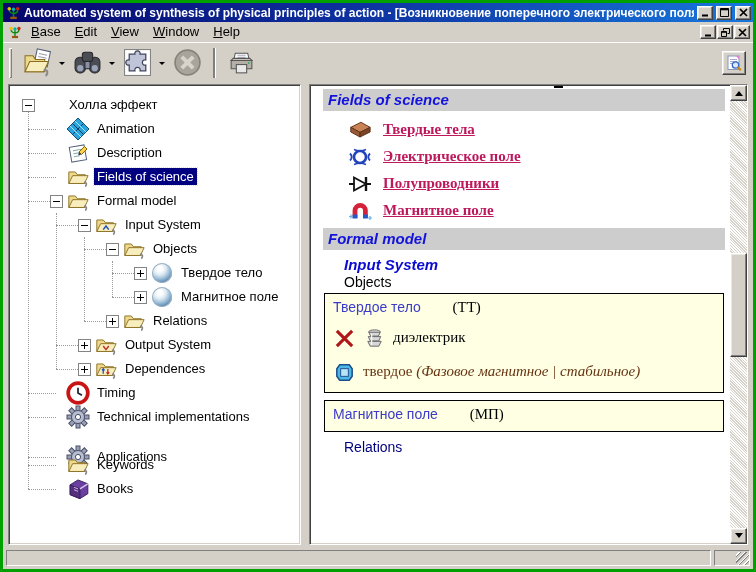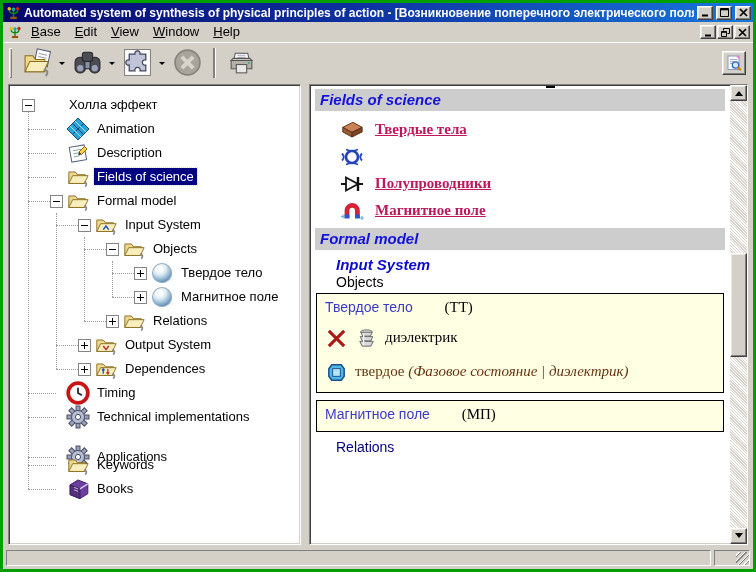--- a/index.html
+++ b/index.html
@@ -34,21 +34,21 @@
   .dd { width:12px; height:36px; display:inline-flex; align-items:center; justify-content:center; }
   .dd i { width:0; height:0; border:3.5px solid transparent; border-top-color:#000; margin-top:4px; }
   .tsep { width:2px; height:30px; background:#808080; box-shadow:1px 0 0 #fff; margin:0 7px; }
   .toolbar .right { margin-left:auto; }
   .smallbtn { width:24px; height:24px; }
 
   
   .main { flex:1; display:flex; padding:2px 5px 3px 5px; min-height:0; }
   .sunken { border-top:1px solid #808080; border-left:1px solid #808080;
             border-right:1px solid #fff; border-bottom:1px solid #fff;
-            box-shadow: inset 1px 1px 0 #404040, inset -1px -1px 0 #d4d0c8; }
+            box-shadow: inset 1px 1px 0 #404040, inset -1px -1px 0 #d4d0c8; padding-left: 8px; }
   .tree-panel { width:293px; background:#fff; position:relative; overflow:hidden; }
   .splitter { width:8px; }
   .content-panel { flex:1; background:#fff; display:flex; position:relative; overflow:hidden; }
 
   
   .tree { position:absolute; inset:2px; overflow:hidden; font-size:13px; }
   .tree-row { position:absolute; left:0; right:0; height:24px; }
   .tguide { position:absolute; width:0; border-left:1px dotted #9a9a9a; }
   .tstub { position:absolute; height:0; border-top:1px dotted #9a9a9a; }
   .texp { position:absolute; width:13px; height:13px; background:#fff; border:1px solid #848484; }
@@ -515,20 +515,21 @@
             <div class="link-row">
               <span class="licon">
                 <span class="icon">
                   <svg width="24" height="24" viewBox="0 0 24 24">
                     <circle cx="12" cy="12" r="6" fill="none" stroke="#2244bb" stroke-width="2.6"></circle>
                     <path d="M2 8.5 q3.5 3.5 0 7 M22 8.5 q-3.5 3.5 0 7" stroke="#2244bb" stroke-width="1.8" fill="none"></path>
                     <path d="M6 4.5 q6 2.5 12 0 M6 19.5 q6 -2.5 12 0" stroke="#2244bb" stroke-width="1.5" fill="none"></path>
                   </svg>
                 </span>
               </span>
+              <a>Электрическое поле</a>
             </div>
             <div class="link-row">
               <span class="licon">
                 <span class="icon">
                   <svg width="24" height="24" viewBox="0 0 24 24">
                     <path d="M1 12 H6 M18 12 H23" stroke="#111" stroke-width="1.8"></path>
                     <path d="M6 5.5 L18 12 L6 18.5 Z" fill="none" stroke="#111" stroke-width="1.8"></path>
                     <path d="M18 5 V19" stroke="#111" stroke-width="2.4"></path>
                   </svg>
                 </span>
@@ -567,21 +568,21 @@
                     <path d="M5 15 h14 l-2.5 5 h-9 z"></path>
                   </g>
                   <path d="M9 7 v12" stroke="#f4f4f4" stroke-width="1.4"></path>
                 </svg>
               </span><span class="seg seg-plain">диэлектрик</span></div>
             <div class="box-row"><span class="icon">
                 <svg width="23" height="23" viewBox="0 0 24 24">
                   <polygon points="7,4 17,4 20,8 20,16 17,20 7,20 4,16 4,8" fill="#4db8e8" stroke="#1b4f8a" stroke-width="1.6"></polygon>
                   <rect x="8" y="8" width="8" height="8" fill="#b8e4f6" stroke="#1b4f8a"></rect>
                 </svg>
-              </span><span class="seg seg-value">твердое </span><span class="seg seg-value-italic">(Фазовое состояние | диэлектрик)</span></div>
+              </span><span class="seg seg-value">твердое </span><span class="seg seg-value-italic">(Фазовое магнитное | стабильное)</span></div>
           </div>
           <div class="obox">
             <div><span class="obox-name">Магнитное поле</span><span class="obox-suffix"> (МП)</span></div>
           </div>
           <div class="plainline navy">Relations</div>
         </div>
       <div class="vscroll">
         <span class="sbtn up btn95">
             <i class="arrow-up"></i>
           </span>

